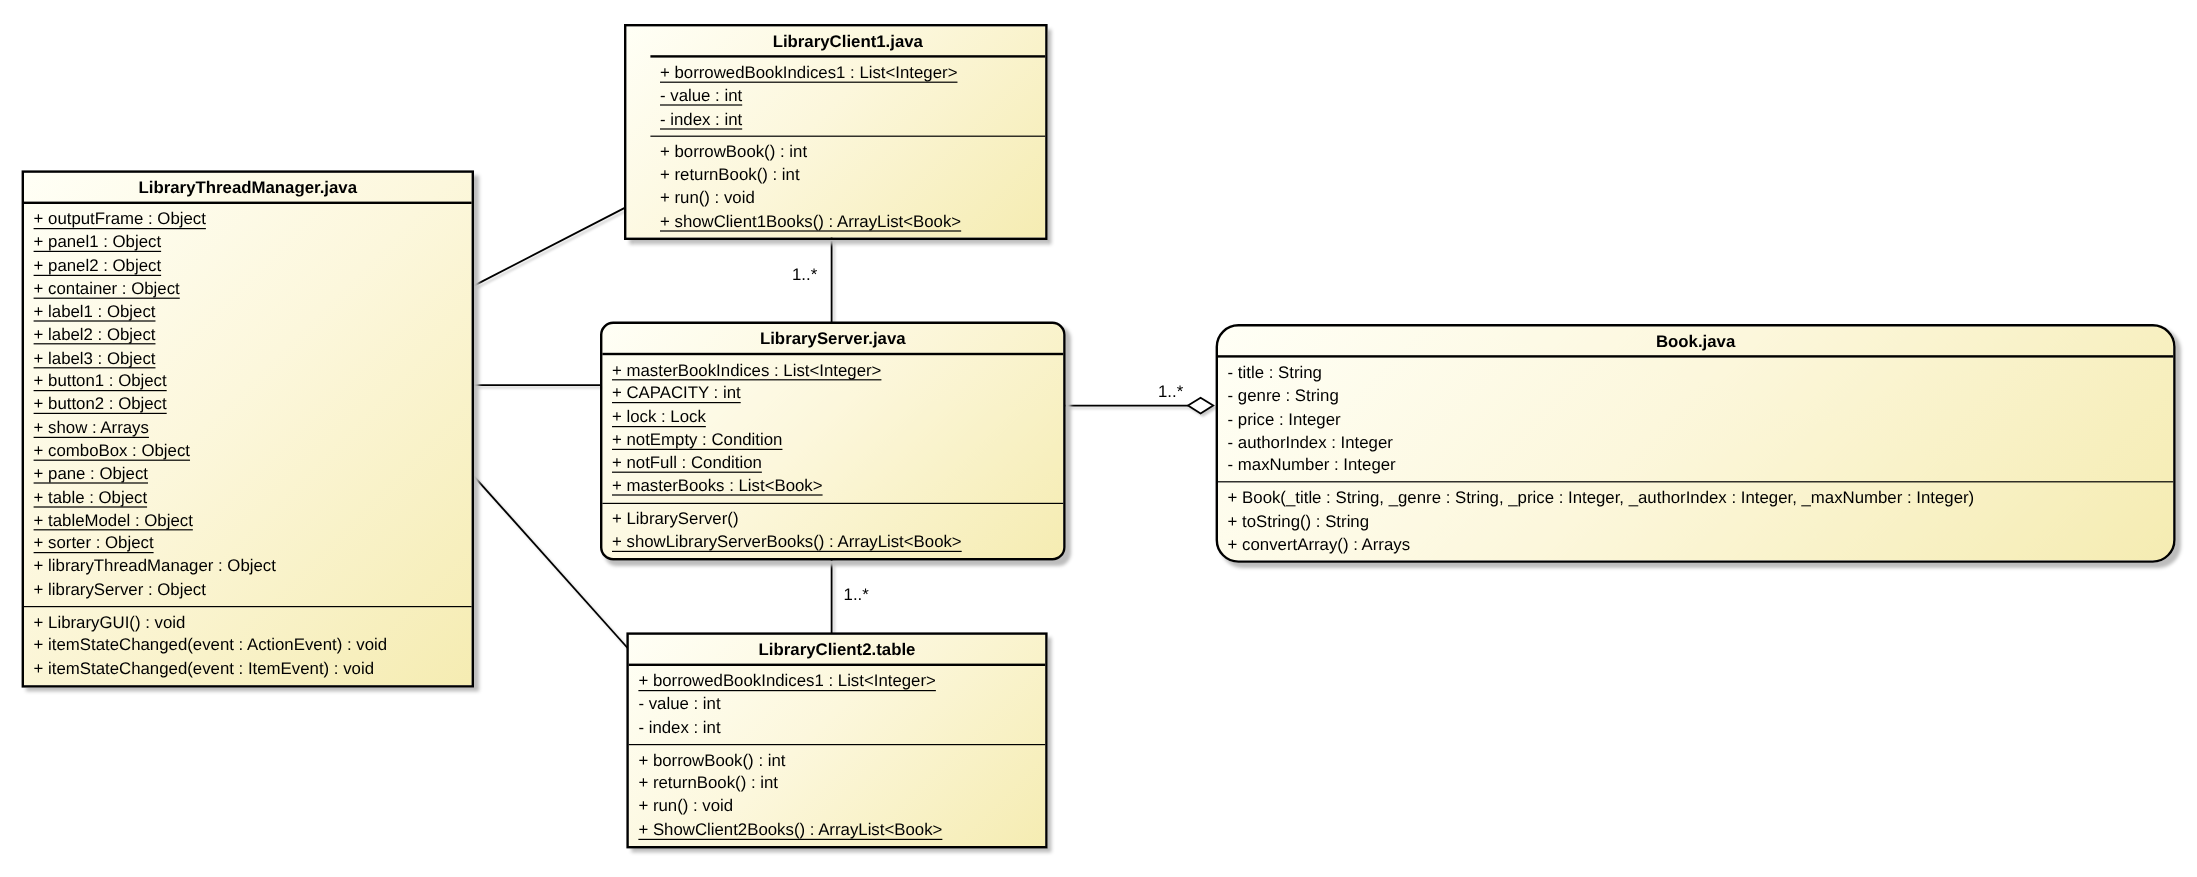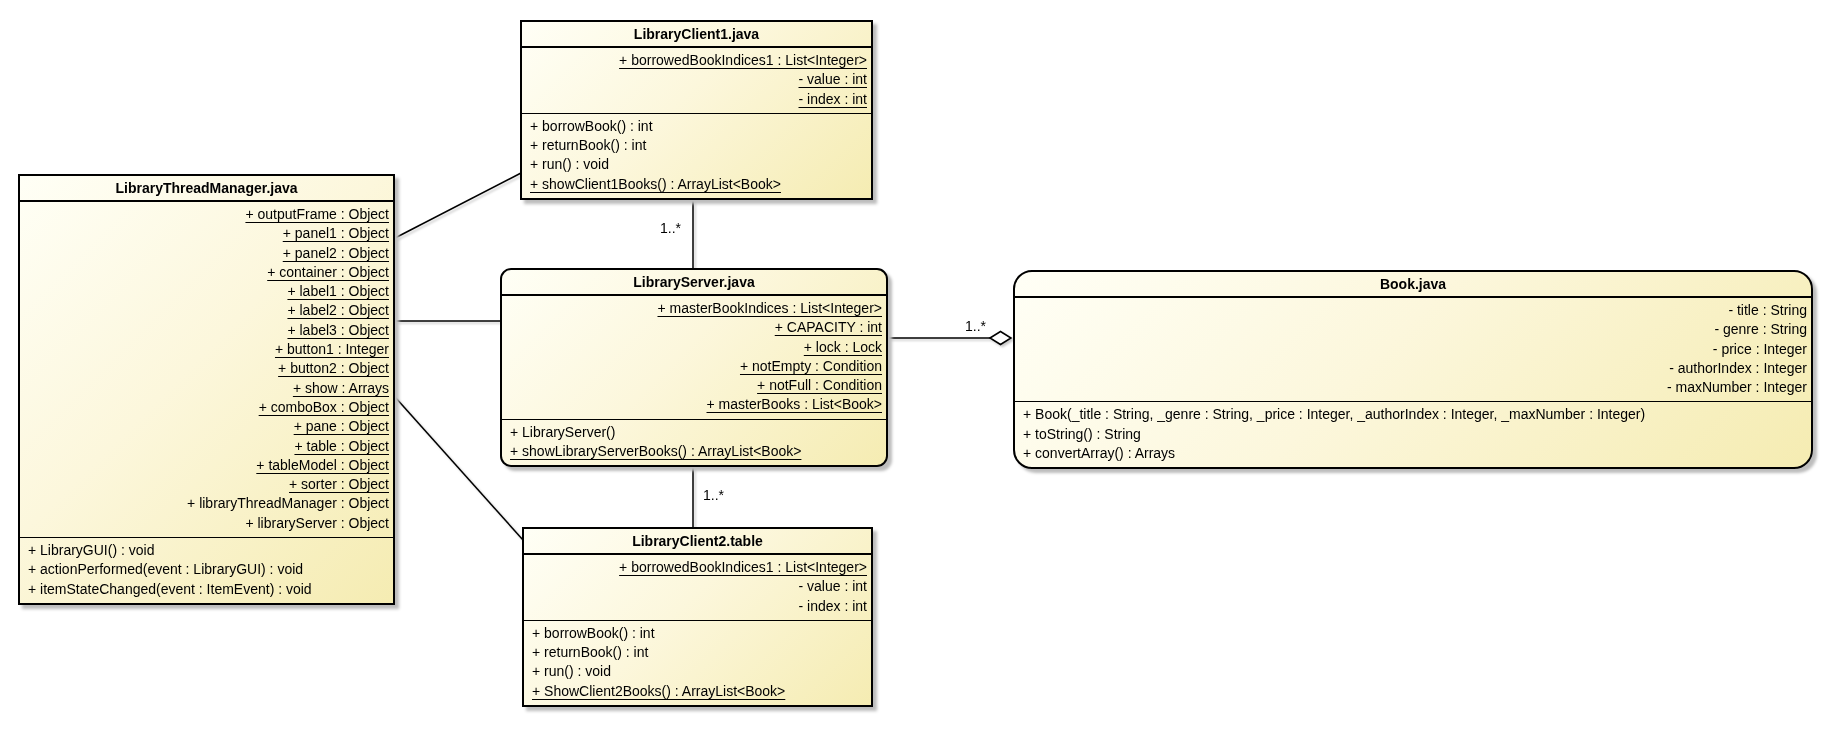--- a/index.html
+++ b/index.html
@@ -36,38 +36,38 @@
     font-weight: bold;
     font-size: 14px;
     color: #000000;
     border-bottom: 2px solid #000000;
     white-space: nowrap;
     overflow: hidden;
   }
   .uml-compartment {
     padding: 3px 0 4px 0;
   }
-  .uml-compartment.attrs { border-bottom: 1.5px solid #000000; text-align: right; }
+  .uml-compartment.attrs { border-bottom: 1.5px solid #000000; }
   .member {
     font-size: 14px;
     line-height: 19.3px;
     color: #000000;
     padding-left: 8px;
     padding-right: 4px;
     white-space: nowrap;
     overflow: hidden;
   }
   .member.static {
     text-decoration: underline;
     text-decoration-thickness: 1.4px;
     text-underline-offset: 2.5px;
   }
   
-  #box-threadmanager { left: 18px;   top: 142px; width: 377px; margin-top: 32px; }
-  #box-client1       { left: 520px;  top: 20px;  width: 353px; }
+  #box-threadmanager { left: 18px;   top: 142px; width: 377px; }
+  #box-client1       { left: 520px;  top: 20px;  width: 353px; padding-left: 20px; }
   #box-server        { left: 500px;  top: 268px; width: 388px; border-radius: 11px; }
   #box-book          { left: 1013px; top: 270px; width: 800px; border-radius: 19px; }
   #box-client2       { left: 522px;  top: 527px; width: 351px; }
 </style>
 </head>
 <body>
 
 <div class="canvas">
 
   <svg class="wires" viewBox="0 0 1831 731" xmlns="http://www.w3.org/2000/svg">
@@ -87,35 +87,35 @@
     <div class="uml-title">LibraryThreadManager.java</div>
     <div class="uml-compartment attrs">
 
     <div class="member static">+ outputFrame : Object</div>
         <div class="member static">+ panel1 : Object</div>
         <div class="member static">+ panel2 : Object</div>
         <div class="member static">+ container : Object</div>
         <div class="member static">+ label1 : Object</div>
         <div class="member static">+ label2 : Object</div>
         <div class="member static">+ label3 : Object</div>
-        <div class="member static">+ button1 : Integer</div>
+        <div class="member static">+ button1 : Object</div>
         <div class="member static">+ button2 : Object</div>
         <div class="member static">+ show : Arrays</div>
         <div class="member static">+ comboBox : Object</div>
         <div class="member static">+ pane : Object</div>
         <div class="member static">+ table : Object</div>
         <div class="member static">+ tableModel : Object</div>
         <div class="member static">+ sorter : Object</div>
         <div class="member">+ libraryThreadManager : Object</div>
         <div class="member">+ libraryServer : Object</div>
       </div>
     <div class="uml-compartment methods">
 
     <div class="member">+ LibraryGUI() : void</div>
-        <div class="member">+ actionPerformed(event : LibraryGUI) : void</div>
+        <div class="member">+ itemStateChanged(event : ActionEvent) : void</div>
         <div class="member">+ itemStateChanged(event : ItemEvent) : void</div>
       </div>
   </div>
 
   <div class="uml-class" id="box-client1">
     <div class="uml-title">LibraryClient1.java</div>
     <div class="uml-compartment attrs">
 
     <div class="member static">+ borrowedBookIndices1 : List&lt;Integer&gt;</div>
         <div class="member static">- value : int</div>

